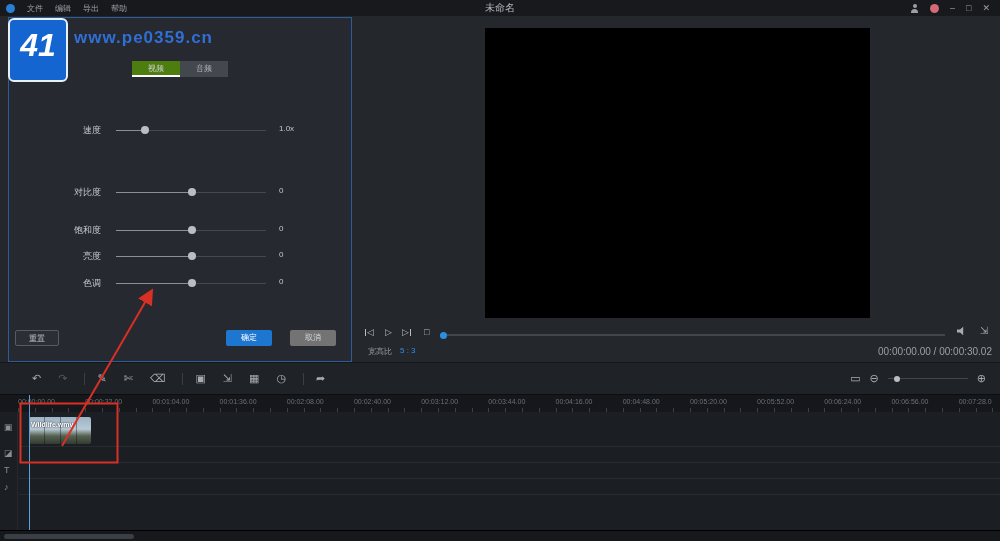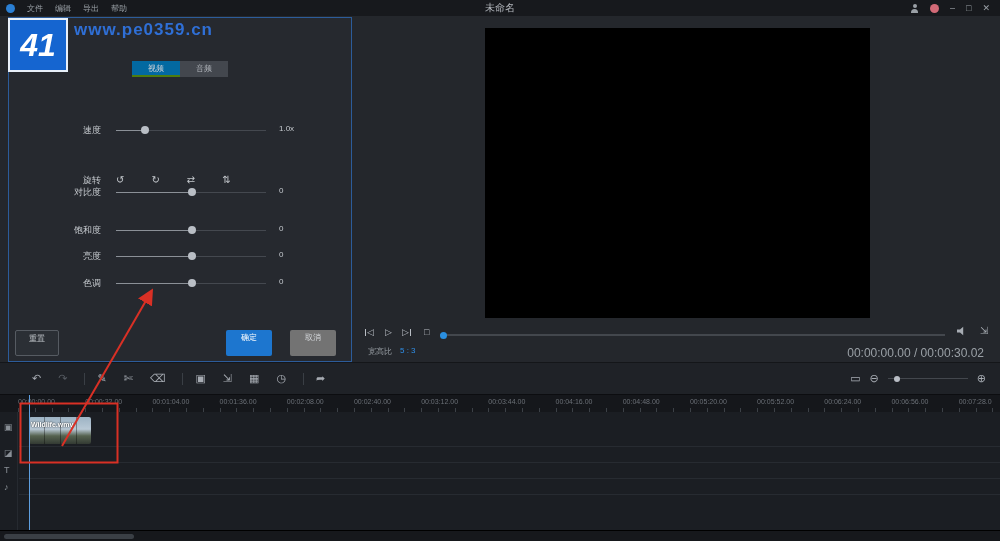--- a/index.html
+++ b/index.html
@@ -22,47 +22,47 @@
   .video-frame{position:absolute;left:485px;top:12px;width:385px;height:290px;background:#000}
   .tbtn{position:absolute;font-size:9px;color:#b9bec5;line-height:10px}
   .bar-l::before{content:"";display:inline-block;width:1px;height:7px;background:#b9bec5;margin-right:1px;vertical-align:-1px}
   .bar-r::after{content:"";display:inline-block;width:1px;height:7px;background:#b9bec5;margin-left:1px;vertical-align:-1px}
   .seek{position:absolute;left:440px;top:318px;width:505px;height:2px;background:#43474d}
   .seek-dot{position:absolute;left:0;top:-2.5px;width:7px;height:7px;border-radius:50%;background:#2a8fe0}
   .icon-volume{position:absolute;left:957px;top:310px;width:10px;height:10px;background:#a7acb3;clip-path:polygon(0 35%,30% 35%,62% 8%,62% 92%,30% 65%,0 65%)}
   .fullscreen{position:absolute;left:980px;top:309px;font-size:10px;color:#a7acb3}
   .aspect-label{position:absolute;left:368px;top:330px;font-size:8px;color:#9aa0a6}
   .aspect-value{position:absolute;left:400px;top:330px;font-size:8px;color:#2f8fe8}
-  .timecode{position:absolute;right:16px;top:330px;font-size:12px;color:#9aa0a6}
+  .timecode{position:absolute;right:8px;top:330px;font-size:10px;color:#9aa0a6}
 
   
   .dialog{position:absolute;left:8px;top:17px;width:344px;height:345px;background:#26292f;border:1px solid #2c5c9a;z-index:30}
   .tabs{position:absolute;top:43px;left:50%;transform:translateX(-50%);display:flex}
   .tab{width:48px;height:16px;font-size:8px;text-align:center;line-height:16px;cursor:pointer}
-  .tab.active{background:#0369a1;color:#d0d3d8;border-bottom:2px solid #4d7c0f}
+  .tab.active{background:#4d7c0f;color:#d0d3d8;border-bottom:2px solid #ffffff}
   .tab.inactive{background:#43474e;color:#b3b7bd}
   .drow{position:absolute;left:0;right:0;height:14px;display:flex;align-items:flex-start}
   .dlbl{flex:none;width:107px;text-align:right;padding-right:15px;font-size:9px;color:#c5c9ce}
   .slider{flex:none;position:relative;width:150px;height:12px;cursor:pointer}
   .slider .track{position:absolute;left:0;right:0;top:5.5px;height:1.5px;background:#44484f}
   .slider .fill{position:absolute;left:0;top:5.5px;height:1.5px;background:#8b9097}
   .slider .thumb{position:absolute;top:2px;width:8px;height:8px;border-radius:50%;background:#b9bec5}
   .dval{flex:none;margin-left:13px;width:34px;font-size:8px;color:#c5c9ce}
   .rot-icons{display:flex;gap:27px;font-size:10px;color:#c5c9ce}
-  .dbtn{position:absolute;height:26px;font-size:8px;text-align:center;line-height:15px;border-radius:2px;cursor:pointer}
+  .dbtn{position:absolute;height:16px;font-size:8px;text-align:center;line-height:15px;border-radius:2px;cursor:pointer}
   .btn-reset{left:6px;top:312px;width:44px;background:#2b2f35;border:1px solid #565b62;color:#c5c9ce}
   .btn-ok{left:217px;top:312px;width:46px;background:#1d76cf;color:#fff}
   .btn-cancel{left:281px;top:312px;width:46px;background:#737373;color:#d4d7db}
 
   
   .watermark{position:absolute;left:8px;top:18px;z-index:50;display:flex;align-items:flex-start}
-  .wm-logo{width:60px;height:54px;background:#1565d0;border:2px solid #e8f0fa;border-radius:0;color:#fff;font-size:32px;font-weight:bold;font-style:italic;text-align:center;line-height:50px}
+  .wm-logo{width:60px;height:64px;background:#1565d0;border:2px solid #e8f0fa;border-radius:6px;color:#fff;font-size:32px;font-weight:bold;font-style:italic;text-align:center;line-height:50px}
   .wm-text{margin-left:6px}
   .wm-site{font-size:25px;font-weight:bold;color:#eef4fb;letter-spacing:2px;text-shadow:1px 1px 0 #1565d0,-1px -1px 0 #1565d0,1px -1px 0 #1565d0,-1px 1px 0 #1565d0}
-  .wm-url{font-size:17px;font-weight:bold;color:#2f6fd6;letter-spacing:1px;margin-top:2px}
+  .wm-url{font-size:17px;font-weight:bold;color:#2f6fd6;letter-spacing:1px;margin-top:10px}
 
   
   .toolbar{position:absolute;left:0;top:363px;width:1000px;height:31px;background:#1f2227;display:flex;align-items:center;z-index:5}
   .toolbar .ticon{font-size:11px;color:#a7acb3;margin-right:17px;cursor:pointer}
   .toolbar .ticon.dim{color:#565b62}
   .toolbar .tdiv{width:1px;height:12px;background:#3a3f45;margin:0 12px 0 0}
   .tool-right{margin-left:auto;display:flex;align-items:center;gap:9px;padding-right:14px}
   .tool-right .ticon{margin-right:0}
   .zslider{position:relative;width:80px;height:10px}
   .zslider .track{position:absolute;left:0;right:0;top:4.5px;height:1px;background:#43474d}
@@ -140,29 +140,20 @@
   <div class="drow" style="top:106px">
     <span class="dlbl">速度</span>
     <div class="slider">
       <div class="track"></div>
       <div class="fill" style="width:19%"></div>
       <div class="thumb" style="left:calc(19% - 4px)"></div>
     </div>
     <span class="dval">1.0x</span>
   </div>
 
-  <div class="drow" style="top:156px">
-    <span class="dlbl">旋转</span>
-    <div class="rot-icons">
-      <span>↺</span>
-      <span>↻</span>
-      <span>⇄</span>
-      <span>⇅</span>
-    </div>
-  </div>
 
   <div class="drow" style="top:168px">
     <span class="dlbl">对比度</span>
     <div class="slider">
       <div class="track"></div>
       <div class="fill" style="width:50.5%"></div>
       <div class="thumb" style="left:calc(50.5% - 4px)"></div>
     </div>
     <span class="dval">0</span>
   </div>

